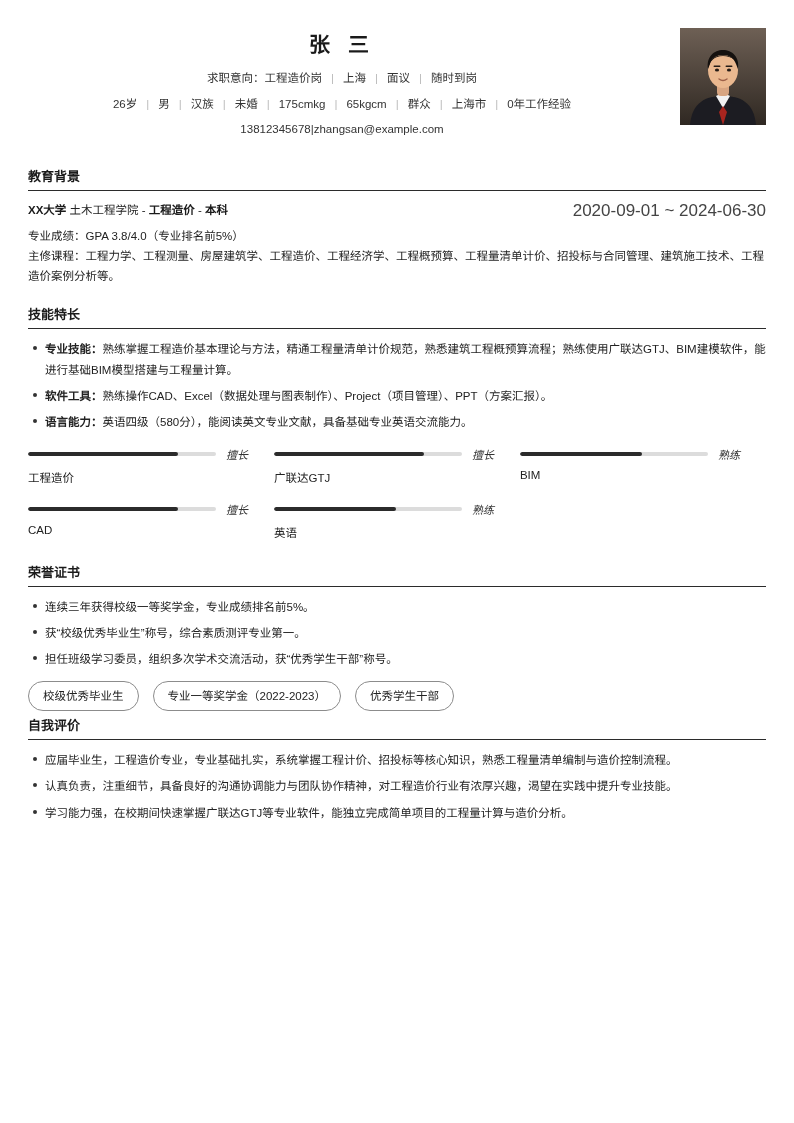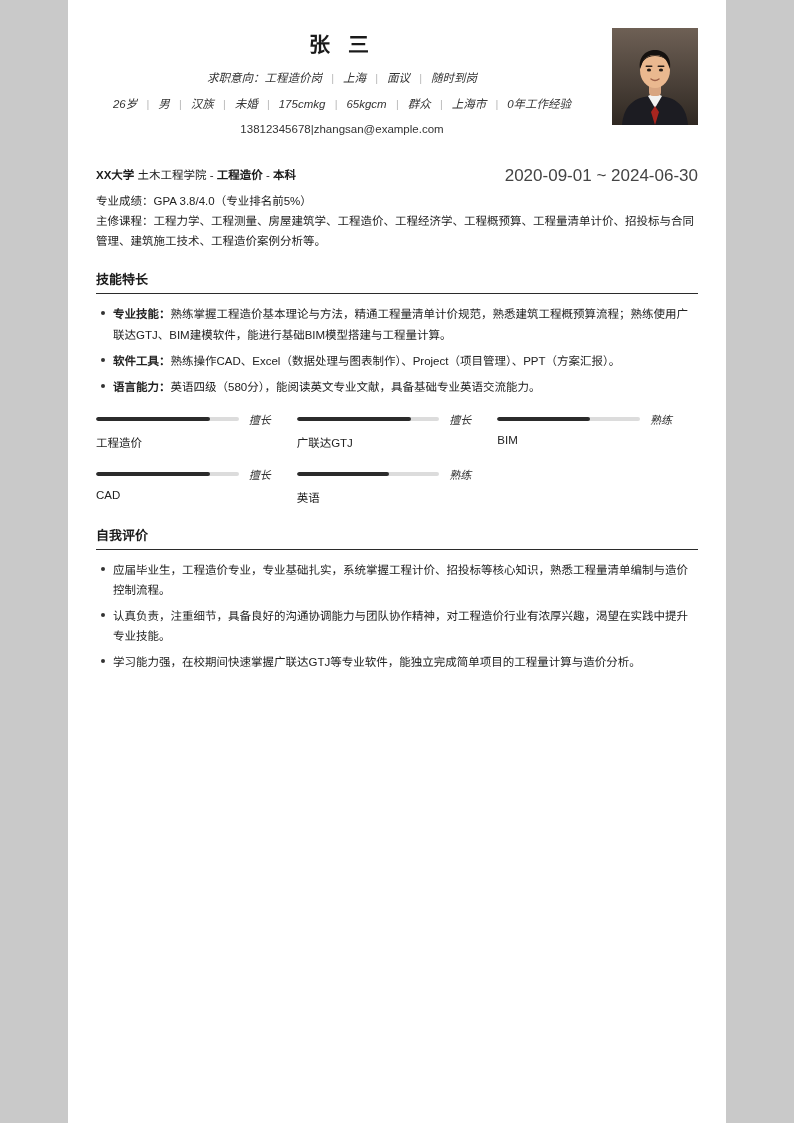--- a/index.html
+++ b/index.html
@@ -4,21 +4,21 @@
 <style>
   html, body {
     margin: 0;
     padding: 0;
     background: #c9c9c9;
   }
   body {
     font-family: "Liberation Sans", "DejaVu Sans", sans-serif;
   }
   .page {
-    width: 658px;
+    width: 794px;
     height: 1123px;
     background: #ffffff;
     margin: 0 auto;
     position: relative;
     box-sizing: border-box;
     padding: 22px 28px 0 28px;
     overflow: hidden;
   }
   
   .header {
@@ -36,21 +36,20 @@
     letter-spacing: 6px;
     margin: 6px 0 12px 0;
     text-align: center;
   }
   .info-line {
     font-size: 11.5px;
     color: #333;
     text-align: center;
     margin-bottom: 9px;
     line-height: 1.5;
-    font-style: italic;
   }
   .info-line .sep {
     color: #bbb;
     margin: 0 9px;
   }
   .info-line .lbl {
     color: #333;
   }
   .contact-line {
     font-size: 11.5px;
@@ -241,20 +240,21 @@
 
         <rect x="33.5" y="37.5" width="7" height="1.6" rx="0.8" fill="#241b16"></rect>
         <rect x="45.5" y="37.5" width="7" height="1.6" rx="0.8" fill="#241b16"></rect>
 
         <path d="M39 51 Q43 54 47 51" stroke="#9c5f48" stroke-width="1.4" fill="none" stroke-linecap="round"></path>
       </svg>
     </div>
   </div>
 
   <div class="section">
+    <div class="section-title">教育背景</div>
     <div class="edu-row">
       <div class="edu-left">
         <span>XX大学</span>
         <span class="light">土木工程学院</span>
         <span class="light">-</span>
         <span>工程造价</span>
         <span class="light">-</span>
         <span>本科</span>
       </div>
       <div class="edu-date">2020-09-01 ~ 2024-06-30</div>
@@ -317,20 +317,33 @@
           <div class="skill-track">
               <div class="skill-fill" style="width: 65%;"></div>
             </div>
           <div class="skill-level">熟练</div>
         </div>
         <div class="skill-name">英语</div>
       </div>
     </div>
   </div>
 
+  <div class="section" style="margin-top:6px;">
+    <div class="section-title">荣誉证书</div>
+    <ul class="bullets">
+      <li>连续三年获得校级一等奖学金，专业成绩排名前5%。</li>
+      <li>获“校级优秀毕业生”称号，综合素质测评专业第一。</li>
+      <li>担任班级学习委员，组织多次学术交流活动，获“优秀学生干部”称号。</li>
+    </ul>
+    <div class="tags">
+      <div class="tag wide">校级优秀毕业生</div>
+      <div class="tag wide">专业一等奖学金（2022-2023）</div>
+      <div class="tag">优秀学生干部</div>
+    </div>
+  </div>
 
   <div class="section" style="margin-top:4px;">
     <div class="section-title">自我评价</div>
     <ul class="bullets self-list">
       <li>应届毕业生，工程造价专业，专业基础扎实，系统掌握工程计价、招投标等核心知识，熟悉工程量清单编制与造价控制流程。</li>
       <li>认真负责，注重细节，具备良好的沟通协调能力与团队协作精神，对工程造价行业有浓厚兴趣，渴望在实践中提升专业技能。</li>
       <li>学习能力强，在校期间快速掌握广联达GTJ等专业软件，能独立完成简单项目的工程量计算与造价分析。</li>
     </ul>
   </div>
 

